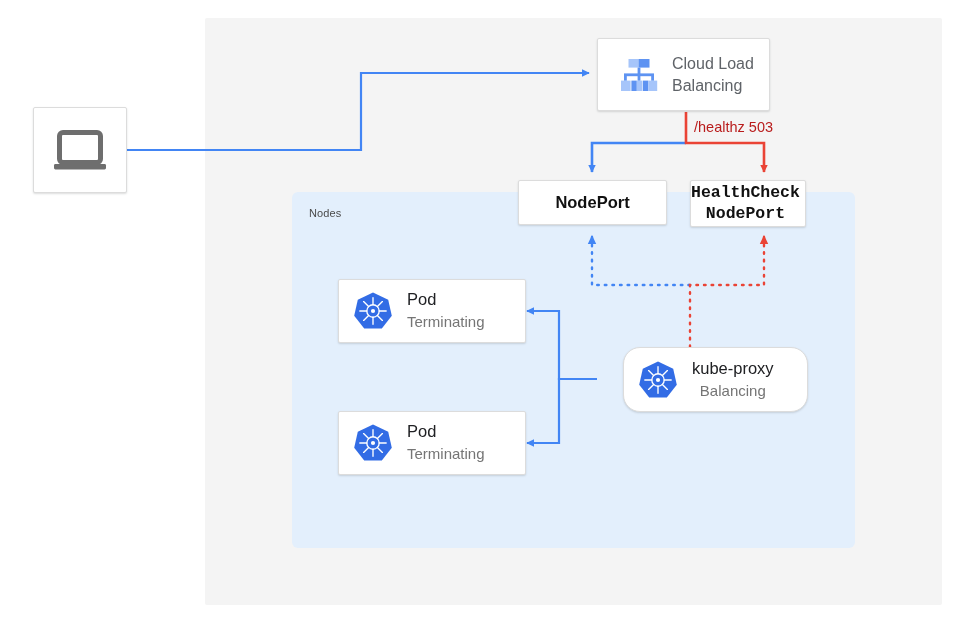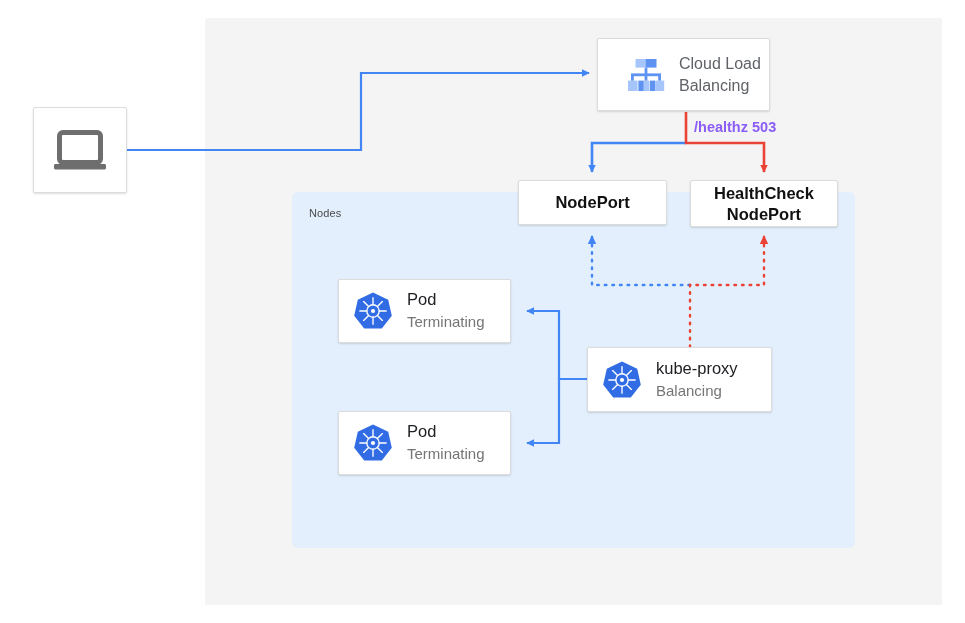--- a/index.html
+++ b/index.html
@@ -65,104 +65,107 @@
     height: 86px;
     justify-content: center;
   }
 
   
   .clb-box {
     left: 597px;
     top: 38px;
     width: 173px;
     height: 73px;
-    padding-left: 25px;
+    padding-left: 18px;
     gap: 10px;
   }
   .clb-text {
     font-size: 16px;
     color: #5f6368;
     line-height: 1.35;
     white-space: pre-line;
   }
 
   
   .nodeport-box {
     left: 518px;
     top: 180px;
     width: 149px;
     height: 45px;
     justify-content: center;
   }
   .hc-nodeport-box {
     left: 690px;
     top: 180px;
-    width: 148px;
+    width: 116px;
     height: 47px;
-    justify-content: center;
+    justify-content: flex-start;
+    font-family: Liberation Mono, monospace;
   }
   .np-text {
     font-size: 16.5px;
     font-weight: bold;
     color: #111111;
     text-align: center;
     line-height: 1.25;
     white-space: pre-line;
   }
 
   
   .pod-box {
     left: 338px;
-    width: 173px;
+    width: 188px;
     height: 64px;
     padding-left: 14px;
     gap: 14px;
   }
   .pod-1 { top: 279px; }
   .pod-2 { top: 411px; }
 
   
   .kubeproxy-box {
-    left: 587px;
+    left: 623px;
     top: 347px;
     width: 185px;
     height: 65px;
     padding-left: 14px;
     gap: 14px;
+    border-radius: 17px;
   }
 
   .k8s-title {
     font-size: 16.5px;
     color: #202124;
     line-height: 1.2;
   }
   .k8s-sub {
     font-size: 15px;
     color: #757575;
     line-height: 1.3;
     margin-top: 2px;
+    text-align: center;
   }
   .k8s-textwrap { display: flex; flex-direction: column; }
 
   
   #wires {
     position: absolute;
     left: 0; top: 0;
     width: 965px; height: 623px;
     pointer-events: none;
   }
 
   
   .healthz-label {
     position: absolute;
     left: 694px;
     top: 119px;
     font-size: 14.5px;
-    font-weight: bold;
-    color: #8b5cf6;
+    font-weight: normal;
+    color: #b91c1c;
     white-space: nowrap;
   }
 
   .icon { flex: 0 0 auto; display: block; }
 </style>
 </head>
 <body>
 
 <div id="canvas">
 

